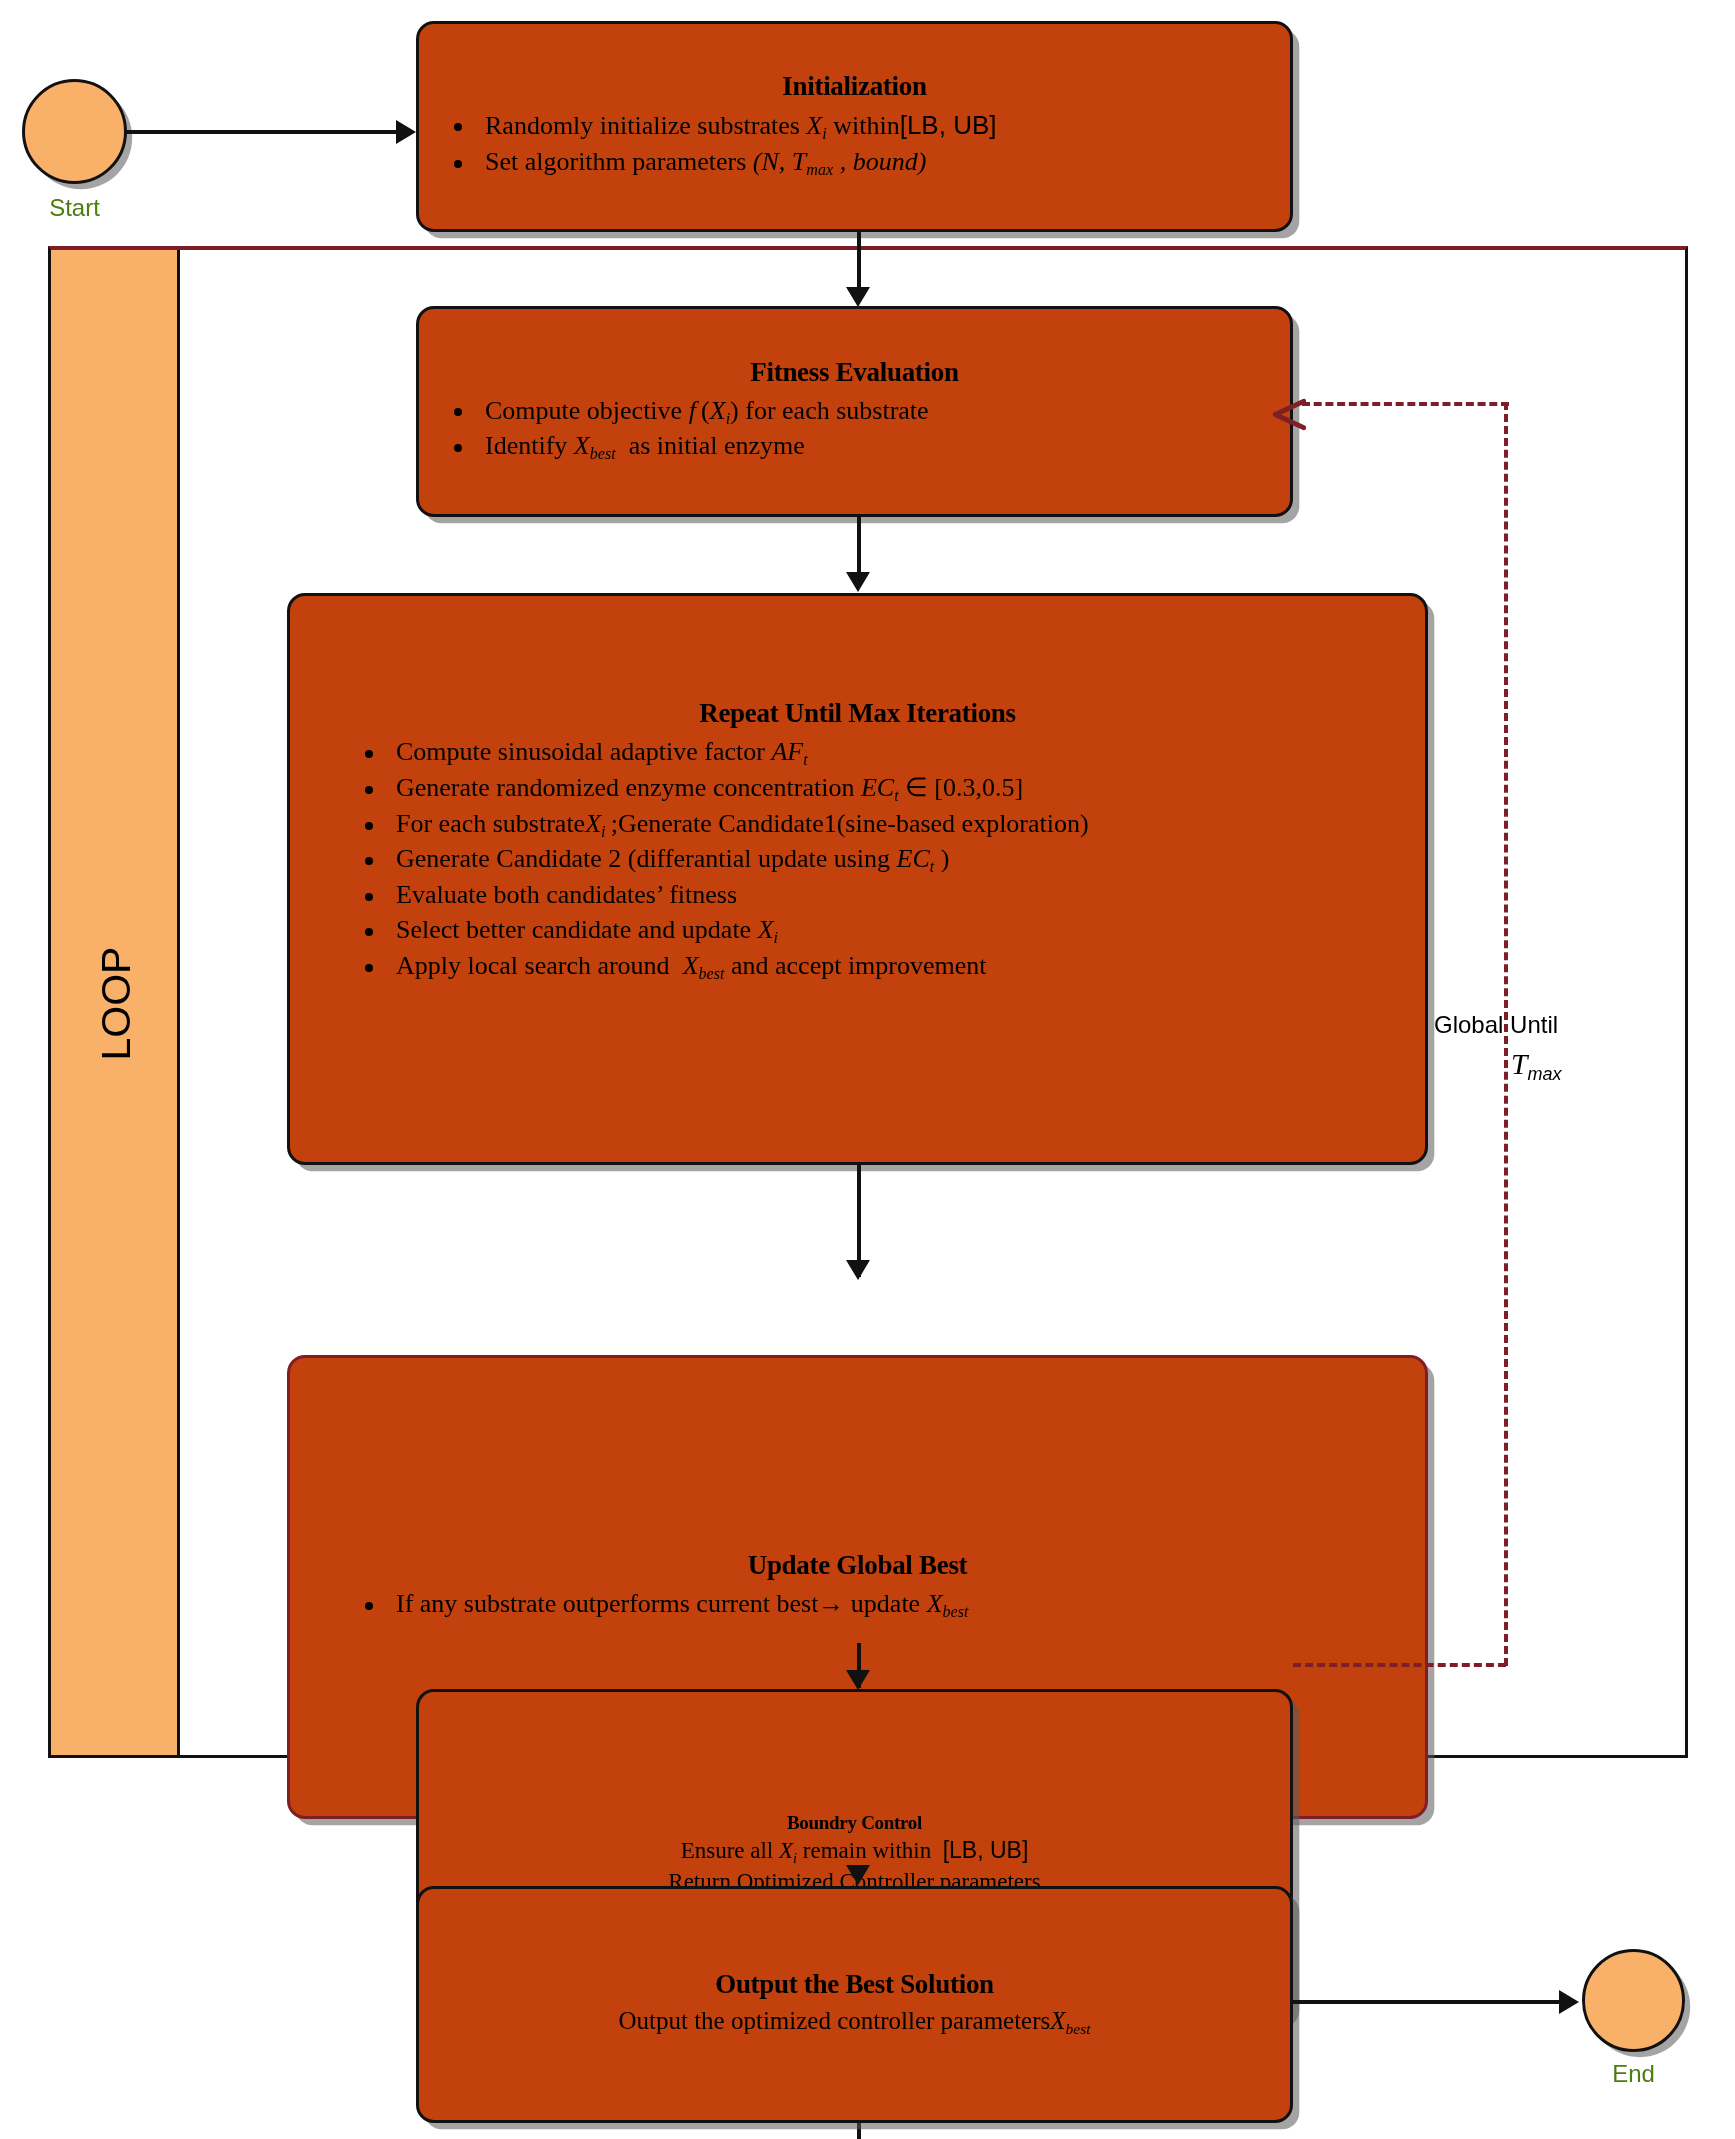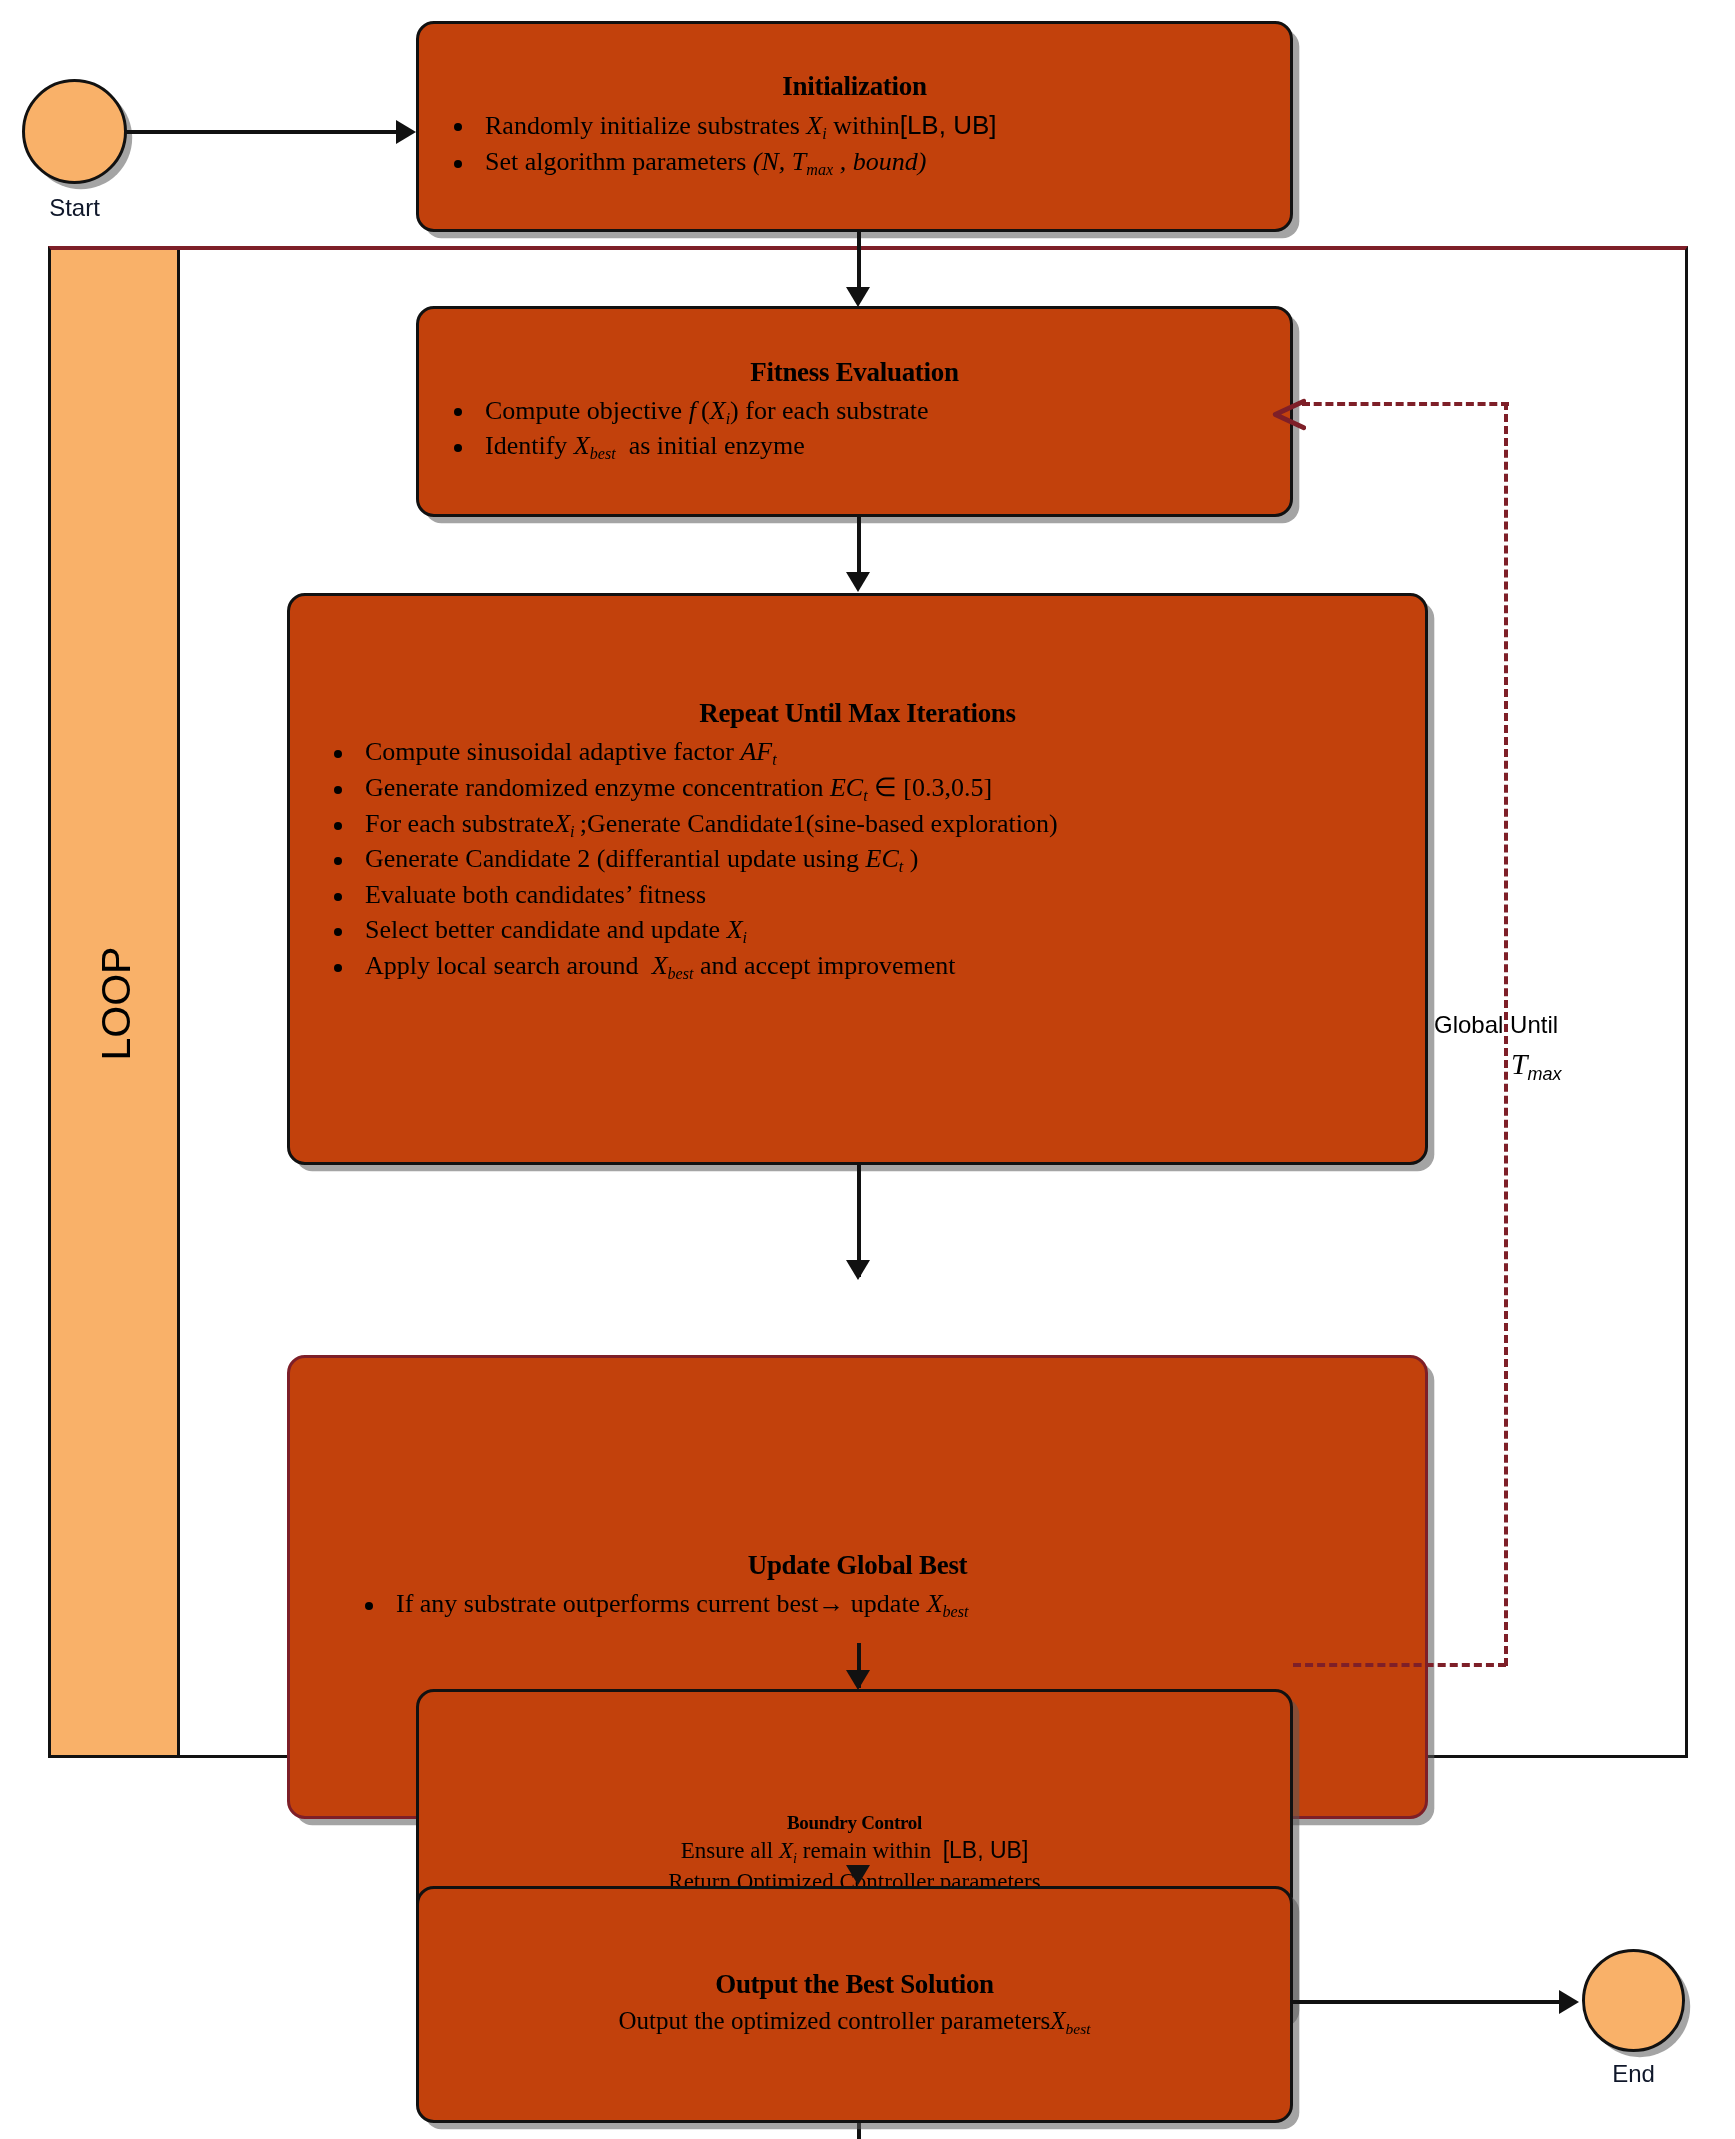--- a/index.html
+++ b/index.html
@@ -82,21 +82,21 @@
     background: #F9B169;
     border: 3.7px solid #111111;
     border-radius: 50%;
     box-shadow: 6.3px 6.3px 0 -1.1px rgba(90,90,90,0.55);
     box-sizing: border-box;
   }
   .term-label {
     position: absolute;
     font-family: "Liberation Sans", sans-serif;
     font-size: 24px;
-    color: #0f172a;
+    color: #4d7c0f;
     text-align: center;
   }
 
   
   #loop-box {
     position: absolute;
     box-sizing: border-box;
     border: 3.7px solid #111111;
     border-top: 4.7px solid #7E1F28;
     background: transparent;
@@ -208,21 +208,21 @@
         Identify <span class="mi">X</span><span class="sub">best</span>&nbsp; as initial enzyme
       </li>
     </ul>
   </div>
 
   <div class="conn vline" style="left:857px; top:516px; width:3.7px; height:71px;"></div>
   <div class="arrow-down" style="left:846px; top:572px;"></div>
 
   <div class="node" style="left:287px; top:593px; width:1141px; height:572px;">
     <div class="title" style="margin-top:-74px;">Repeat Until Max Iterations</div>
-    <ul class="bullets" style="padding-left:32px;">
+    <ul class="bullets" style="padding-left:63px;">
       <li>
         Compute sinusoidal adaptive factor <span class="mi">AF</span><span class="sub">t</span>
       </li>
       <li>
         Generate randomized enzyme concentration <span class="mi">EC</span><span class="sub">t</span> ∈ [0.3,0.5]
       </li>
       <li>
         For each substrate<span class="mi">X</span><span class="sub">i</span> ;Generate Candidate1(sine-based exploration)
       </li>
       <li>

